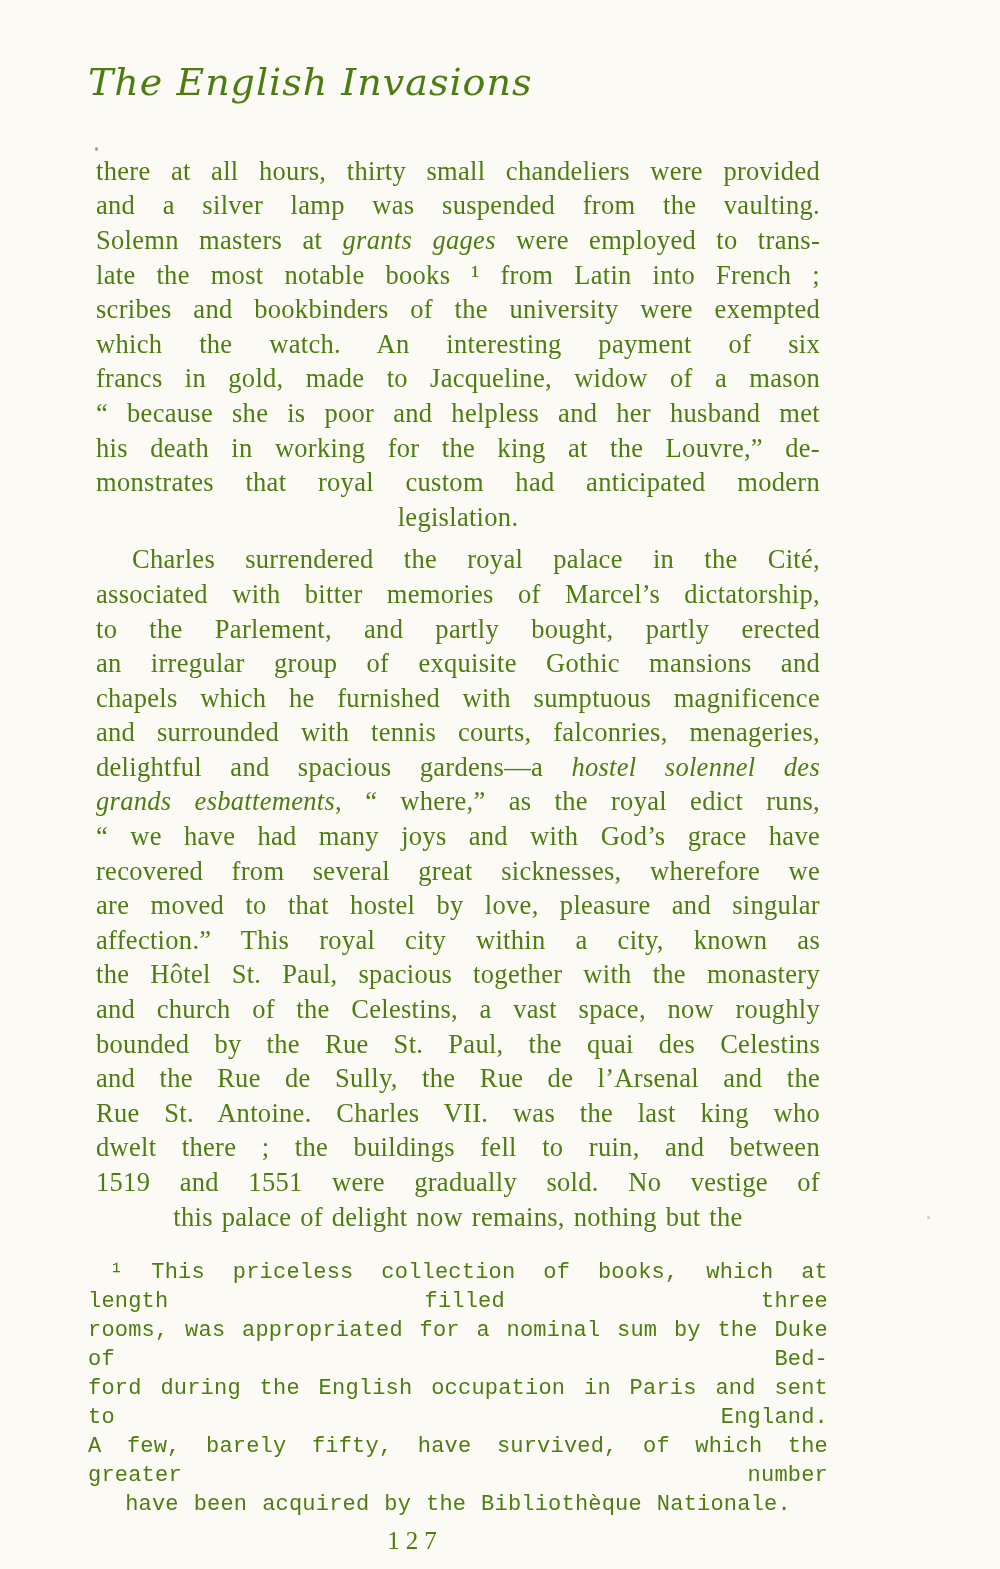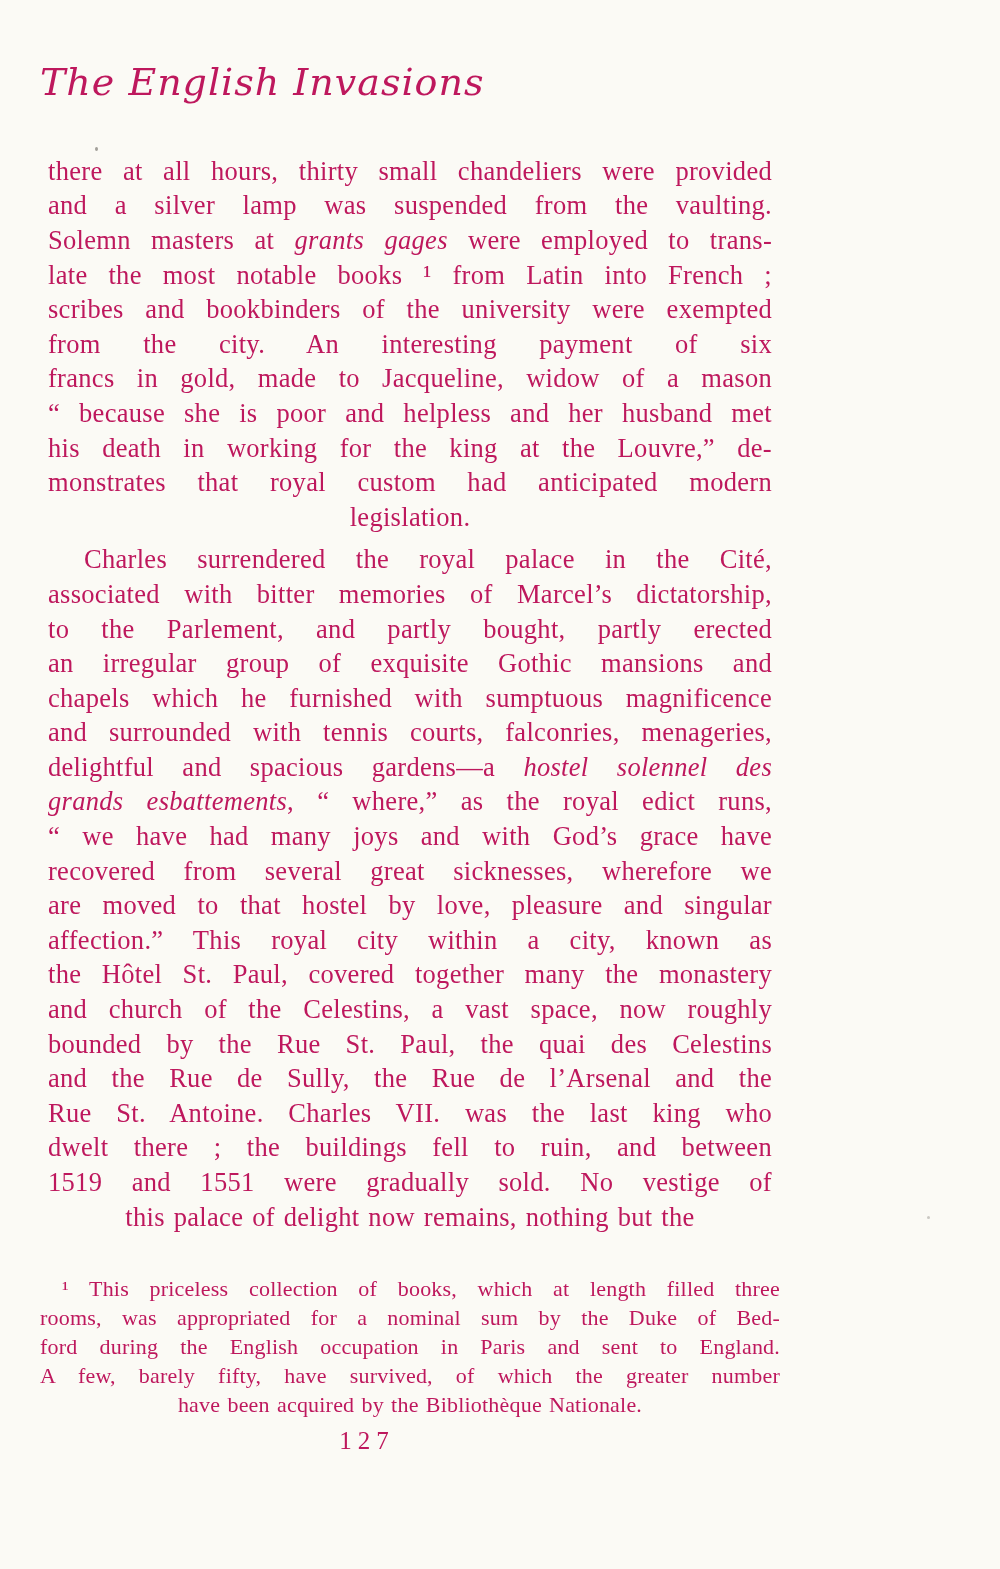--- a/index.html
+++ b/index.html
@@ -7,22 +7,22 @@
     padding: 0;
     background: #e9e7e0;
   }
   .page {
     position: relative;
     width: 1000px;
     height: 1569px;
     margin: 0 auto;
     background: #fbfaf5;
     box-sizing: border-box;
-    padding: 62px 168px 0 40px;
-    color: #be185d;
+    padding: 62px 168px 0 88px;
+    color: #4d7c0f;
     font-family: "Liberation Serif", "DejaVu Serif", serif;
     overflow: hidden;
   }
   .running-header {
     font-family: "DejaVu Serif", "Liberation Serif", serif;
     font-style: italic;
     font-weight: 500;
     font-size: 38px;
     line-height: 1.1;
     margin: 0 0 50px 0;
@@ -44,21 +44,22 @@
   }
   .line.just {
     text-align: justify;
     text-align-last: justify;
   }
   .line.indent {
     text-indent: 36px;
   }
   .footnote {
     width: 740px;
-    margin-top: 40px;
+    margin-top: 24px;
+    font-family: Liberation Mono, monospace;
   }
   .footnote .line {
     font-size: 22px;
     line-height: 29px;
     letter-spacing: 0.2px;
     word-spacing: 1.5px;
   }
   .footnote .line.indent {
     text-indent: 22px;
   }
@@ -88,41 +89,41 @@
 <div class="page">
   <h1 class="running-header">The English Invasions</h1>
 
   <div class="text-block" id="body-text">
       <div class="paragraph">
         <div class="line just">there at all hours, thirty small chandeliers were provided</div>
         <div class="line just">and a silver lamp was suspended from the vaulting.</div>
         <div class="line just">Solemn masters at <i>grants gages</i> were employed to trans-</div>
         <div class="line just">late the most notable books ¹ from Latin into French ;</div>
         <div class="line just">scribes and bookbinders of the university were exempted</div>
-        <div class="line just">from the city.  An interesting payment of six</div>
+        <div class="line just">which the watch.  An interesting payment of six</div>
         <div class="line just">francs in gold, made to Jacqueline, widow of a mason</div>
         <div class="line just">“ because she is poor and helpless and her husband met</div>
         <div class="line just">his death in working for the king at the Louvre,” de-</div>
         <div class="line just">monstrates that royal custom had anticipated modern</div>
         <div class="line">legislation.</div>
       </div>
       <div class="paragraph">
         <div class="line just indent">Charles surrendered the royal palace in the Cité,</div>
         <div class="line just">associated with bitter memories of Marcel’s dictatorship,</div>
         <div class="line just">to the Parlement, and partly bought, partly erected</div>
         <div class="line just">an irregular group of exquisite Gothic mansions and</div>
         <div class="line just">chapels which he furnished with sumptuous magnificence</div>
         <div class="line just">and surrounded with tennis courts, falconries, menageries,</div>
         <div class="line just">delightful and spacious gardens—a <i>hostel solennel des</i></div>
         <div class="line just"><i>grands esbattements</i>, “ where,” as the royal edict runs,</div>
         <div class="line just">“ we have had many joys and with God’s grace have</div>
         <div class="line just">recovered from several great sicknesses, wherefore we</div>
         <div class="line just">are moved to that hostel by love, pleasure and singular</div>
         <div class="line just">affection.”   This royal city within a city, known as</div>
-        <div class="line just">the Hôtel St. Paul, covered together many the monastery</div>
+        <div class="line just">the Hôtel St. Paul, spacious together with the monastery</div>
         <div class="line just">and church of the Celestins, a vast space, now roughly</div>
         <div class="line just">bounded by the Rue St. Paul, the quai des Celestins</div>
         <div class="line just">and the Rue de Sully, the Rue de l’Arsenal and the</div>
         <div class="line just">Rue St. Antoine.   Charles VII. was the last king who</div>
         <div class="line just">dwelt there ; the buildings fell to ruin, and between</div>
         <div class="line just">1519 and 1551 were gradually sold.   No vestige of</div>
         <div class="line">this palace of delight now remains, nothing but the</div>
       </div>
     </div>
 

